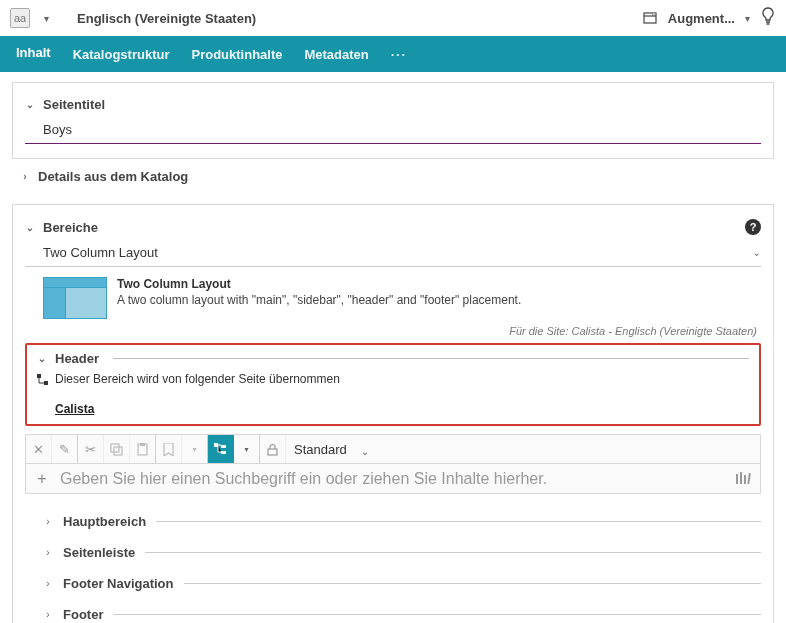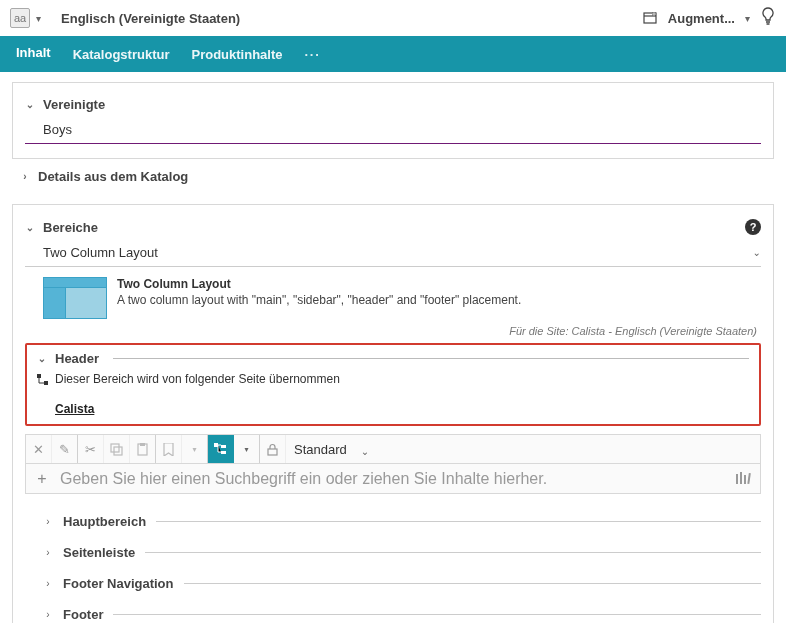--- a/index.html
+++ b/index.html
@@ -11,21 +11,21 @@
     background: #fff;
     width: 786px;
   }
   .topbar {
     display: flex;
     align-items: center;
     height: 36px;
     padding: 0 10px;
     border-bottom: 0;
   }
-  .topbar-left { display:flex; align-items:center; gap:6px; }
+  .topbar-left { display:flex; align-items:center; gap:14px; }
   .aa-icon {
     display:inline-flex; align-items:center; justify-content:center;
     width:20px; height:20px; border:1px solid #aaa; border-radius:2px;
     font-size:11px; color:#777; background:#eee;
   }
   .chevron-down { font-size:10px; color:#666; }
   .topbar .lang { margin-left:14px; font-size:13px; font-weight:600; color:#444; }
   .topbar-right { margin-left:auto; display:flex; align-items:center; gap:10px; color:#444; }
   .augment-icon { display:inline-flex; }
   .augment-label { font-weight:600; font-size:13px; }
@@ -160,29 +160,30 @@
           <path d="M6 15h4M6.5 17h3" stroke="#444" stroke-width="1.3"></path>
         </svg>
     </span>
   </div>
 </div>
 
 <div class="tabs">
   <span class="tab active">Inhalt</span>
   <span class="tab">Katalogstruktur</span>
   <span class="tab">Produktinhalte</span>
+  <span class="tab">Metadaten</span>
   <span class="tab tab-more">···</span>
 </div>
 
 <div class="content-wrap">
 
   <div class="panel">
     <div class="section-header">
       <span class="arrow">⌄</span>
-      <span>Vereinigte</span>
+      <span>Seitentitel</span>
     </div>
     <div class="page-title-value">Boys</div>
   </div>
 
   <div class="section-row">
     <span class="arrow">›</span>
     <span>Details aus dem Katalog</span>
   </div>
 
   <div class="panel">

